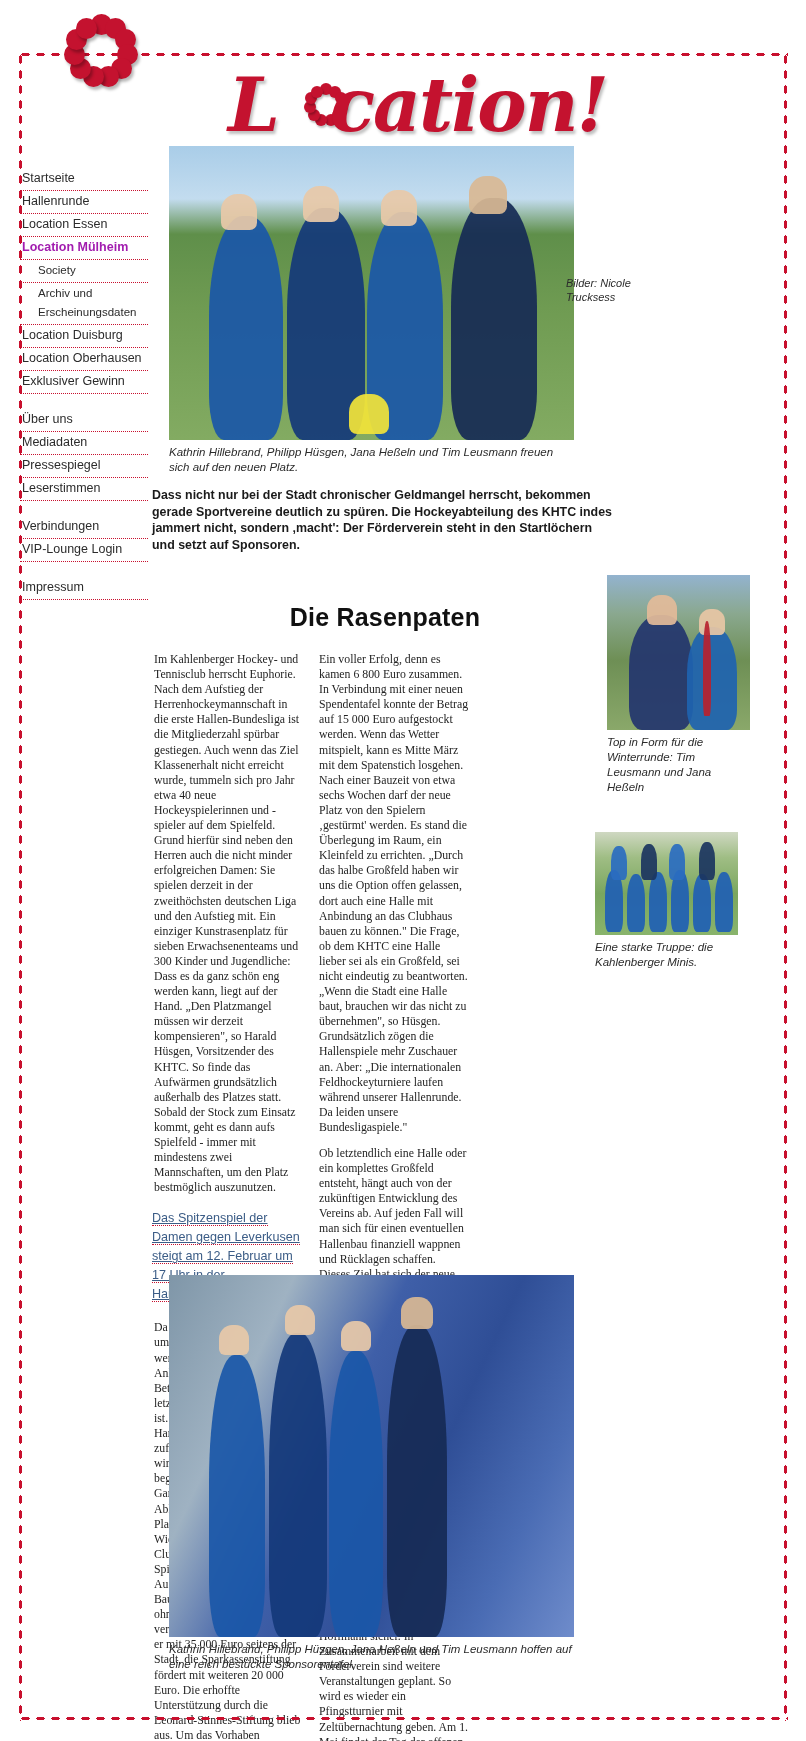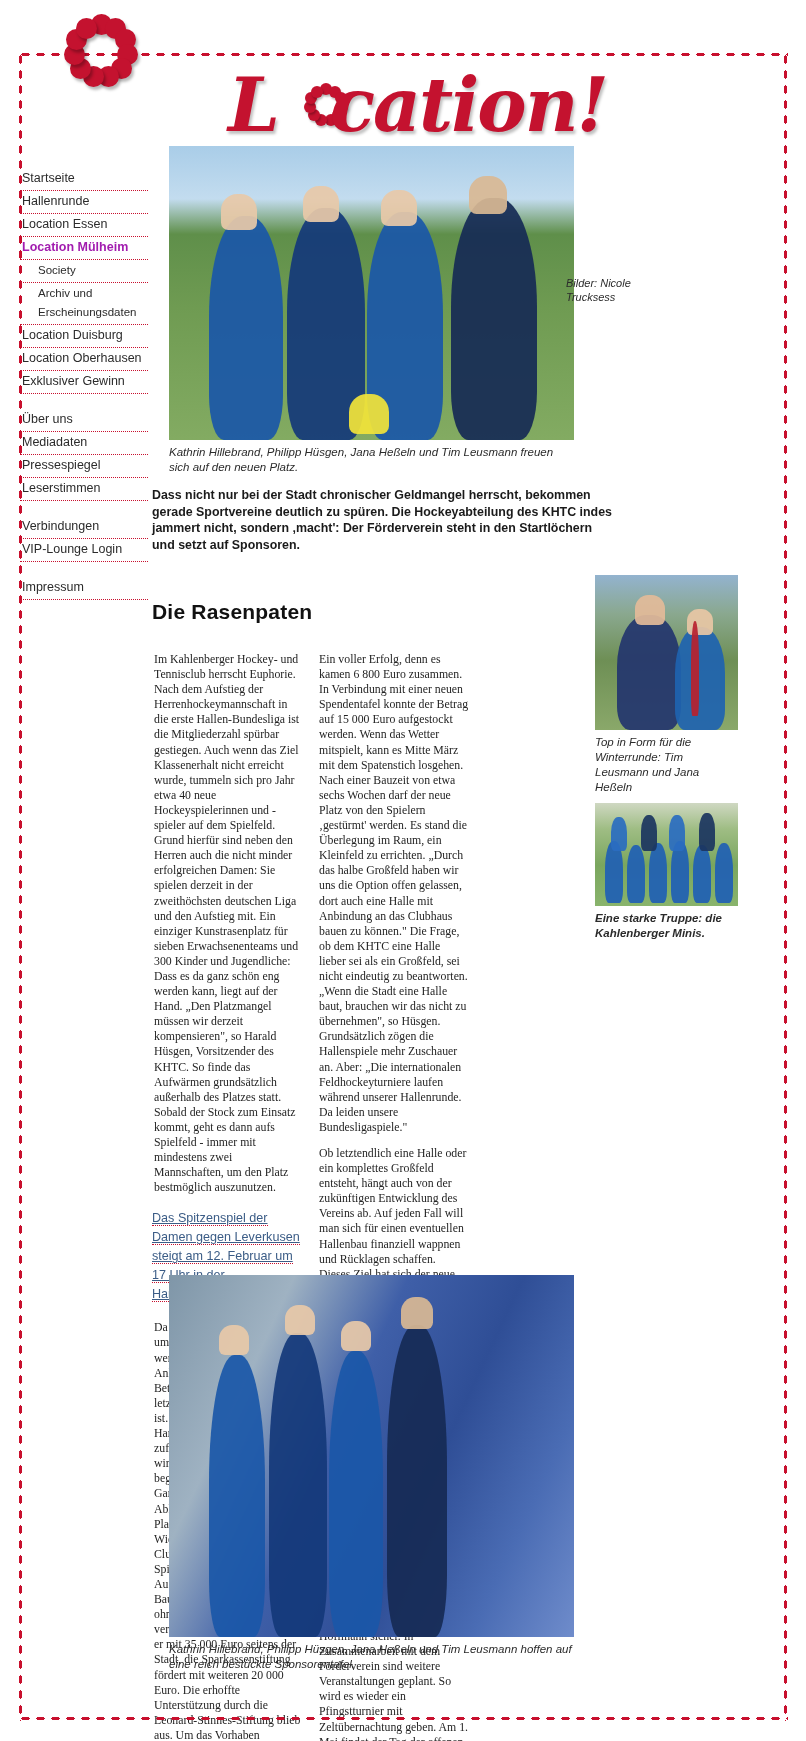--- a/index.html
+++ b/index.html
@@ -97,21 +97,21 @@
     position:absolute; font-size:11px; line-height:14px; font-style:italic; color:#2b2b2b;
   }
 
   
   .lead{
     position:absolute; left:152px; top:487px; width:466px;
     font-size:12.4px; line-height:16.5px; font-weight:bold; color:#1a1a1a;
   }
   .headline{
     position:absolute; left:152px; top:586px; width:466px;
-    font-size:21px; font-weight:bold; color:#111;
+    text-align:center; font-size:25px; font-weight:bold; color:#111;
     letter-spacing:.2px;
   }
   .col{
     position:absolute; font-size:11.8px; line-height:15.1px; color:#242424;
     text-align:left;
   }
   .col p{margin:0 0 11px 2px;font-family:Liberation Serif, serif;}
   .pullquote{
     display:block; color:#3b5c86; font-size:12.6px; line-height:19px;
     margin:14px 0 16px 0;
@@ -223,32 +223,32 @@
   <a class="pullquote" href="#"><span>Das Spitzenspiel der Damen gegen Leverkusen steigt am 12. Februar um 17 Uhr in der Harbeckehalle</span></a>
   <p>Da der Trainingsbetrieb erst um 16 Uhr aufgenommen werden kann, herrscht auf der Anlage bis 23 Uhr rege Betriebsamkeit, bevor die letzte Übungseinheit beendet ist. Mit diesen Zeiten ist auch Harald Hüsgen nicht ganz zufrieden, aber „früher können wir mit dem Training nicht beginnen, da viele Kinder eine Ganztagsschule besuchen." Für Abhilfe soll jetzt ein neuer Platz sorgen. Auf der Wiesenfläche hinter dem Clubhaus entsteht ein halbes Spielfeld - mit der Option auf Ausbau zum Großfeld. Der Bau der neuen Spielfläche wird ohne Flutlicht 170 000 Euro verschlingen. Bezuschusst wird er mit 35 000 Euro seitens der Stadt, die Sparkassenstiftung fördert mit weiteren 20 000 Euro. Die erhoffte Unterstützung durch die Leonard-Stinnes-Stiftung blieb aus. Um das Vorhaben finanzierbar zu gestalten, hat sich der Verein als Ziel gesetzt, 15 000 Euro aus eigener Kraft zu stemmen. Im Rahmen des Herbstfestes wurden Kunstrasenpatenschaften angeboten:</p>
 </div>
 
 <div class="col" style="left:317px; top:652px; width:152px;">
   <p>Ein voller Erfolg, denn es kamen 6 800 Euro zusammen. In Verbindung mit einer neuen Spendentafel konnte der Betrag auf 15 000 Euro aufgestockt werden. Wenn das Wetter mitspielt, kann es Mitte März mit dem Spatenstich losgehen. Nach einer Bauzeit von etwa sechs Wochen darf der neue Platz von den Spielern ‚gestürmt' werden. Es stand die Überlegung im Raum, ein Kleinfeld zu errichten. „Durch das halbe Großfeld haben wir uns die Option offen gelassen, dort auch eine Halle mit Anbindung an das Clubhaus bauen zu können." Die Frage, ob dem KHTC eine Halle lieber sei als ein Großfeld, sei nicht eindeutig zu beantworten. „Wenn die Stadt eine Halle baut, brauchen wir das nicht zu übernehmen", so Hüsgen. Grundsätzlich zögen die Hallenspiele mehr Zuschauer an. Aber: „Die internationalen Feldhockeyturniere laufen während unserer Hallenrunde. Da leiden unsere Bundesligaspiele."</p>
   <p>Ob letztendlich eine Halle oder ein komplettes Großfeld entsteht, hängt auch von der zukünftigen Entwicklung des Vereins ab. Auf jeden Fall will man sich für einen eventuellen Hallenbau finanziell wappnen und Rücklagen schaffen. Dieses Ziel hat sich der neue Förderverein unter anderem auf die Fahne geschrieben. Stefan Hoffmann, Jugendwart und Vertreter des Fördervereins, sieht optimistisch in die Zukunft. „Wir wollen unserem Hockeynachwuchs gute Trainingsbedingungen bieten. Unser Ziel ist es, für je zehn Kinder einen Trainer zu stellen. Hierbei unterstützen wir den Verein finanziell." Dafür ist man natürlich auch auf Suche nach Spendern und finanziellen Förderern. „Wir haben eine neue Sponsorenwand, die am Eingang zum Vereinsgelände aufgestellt wird. Da kann keiner unbemerkt daran vorbeilaufen. Für Geschäftsleute bestimmt eine gute Gelegenheit, um sich zu präsentieren", ist sich Hoffmann sicher. In Zusammenarbeit mit dem Förderverein sind weitere Veranstaltungen geplant. So wird es wieder ein Pfingstturnier mit Zeltübernachtung geben. Am 1. Mai findet der Tag der offenen Tür statt. Alle Erlöse hieraus fließen in die Jugendarbeit. Wer sich über den Förderverein informieren und seine Arbeit unterstützen möchte, kann sich an Stefan Hoffmann, Telefon 740 31 73 wenden.</p>
 
 </div>
 
-<div class="fig" style="left:578px; top:575px; width:139px;">
+<div class="fig" style="left:590px; top:575px; width:139px;">
   <div class="ph duo-photo" style="width:143px;height:155px;" id="duo-photo">
       <div class="silh" style="left: 22px; top: 40px; width: 64px; height: 115px; background: rgb(35, 53, 110);"></div>
       <div class="silh" style="left: 80px; top: 52px; width: 50px; height: 103px; background: rgb(30, 99, 176);"></div>
       <div class="silh" style="left: 40px; top: 20px; width: 30px; height: 30px; background: rgb(227, 187, 153);"></div>
       <div class="silh" style="left: 92px; top: 34px; width: 26px; height: 26px; background: rgb(232, 199, 165);"></div>
       <div class="silh" style="left: 96px; top: 46px; width: 8px; height: 95px; background: rgb(183, 34, 47);"></div>
     </div>
   <div class="cap">Top in Form für die Winterrunde: Tim Leusmann und Jana Heßeln</div>
 </div>
 
-<div class="fig" style="left:578px; top:803px; width:145px;font-weight:bold;">
+<div class="fig" style="left:578px; top:832px; width:145px;">
   <div class="ph kids-photo" style="width:143px;height:103px;" id="kids-photo">
       <div class="silh" style="left: 10px; top: 38px; width: 18px; height: 62px; background: rgb(31, 95, 180);"></div>
       <div class="silh" style="left: 32px; top: 42px; width: 18px; height: 58px; background: rgb(31, 95, 180);"></div>
       <div class="silh" style="left: 54px; top: 40px; width: 18px; height: 60px; background: rgb(31, 95, 180);"></div>
       <div class="silh" style="left: 76px; top: 38px; width: 18px; height: 62px; background: rgb(31, 95, 180);"></div>
       <div class="silh" style="left: 98px; top: 42px; width: 18px; height: 58px; background: rgb(31, 95, 180);"></div>
       <div class="silh" style="left: 120px; top: 40px; width: 18px; height: 60px; background: rgb(31, 95, 180);"></div>
       <div class="silh" style="left: 16px; top: 14px; width: 16px; height: 34px; background: rgb(42, 108, 192);"></div>
       <div class="silh" style="left: 46px; top: 12px; width: 16px; height: 36px; background: rgb(27, 53, 96);"></div>
       <div class="silh" style="left: 74px; top: 12px; width: 16px; height: 36px; background: rgb(42, 108, 192);"></div>

